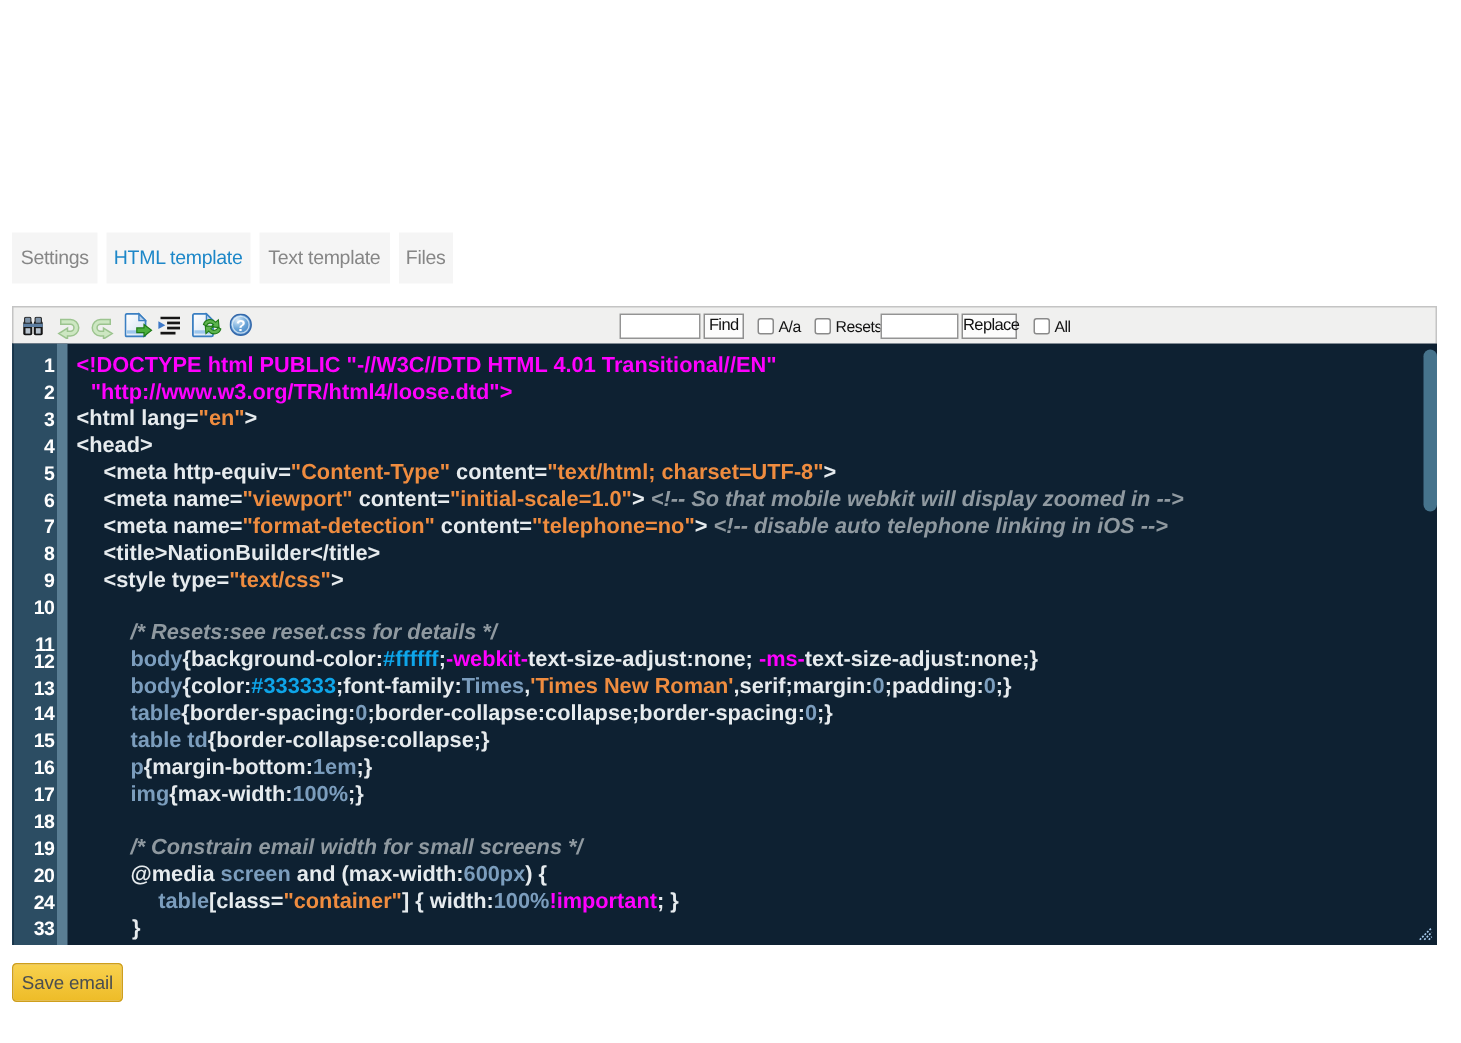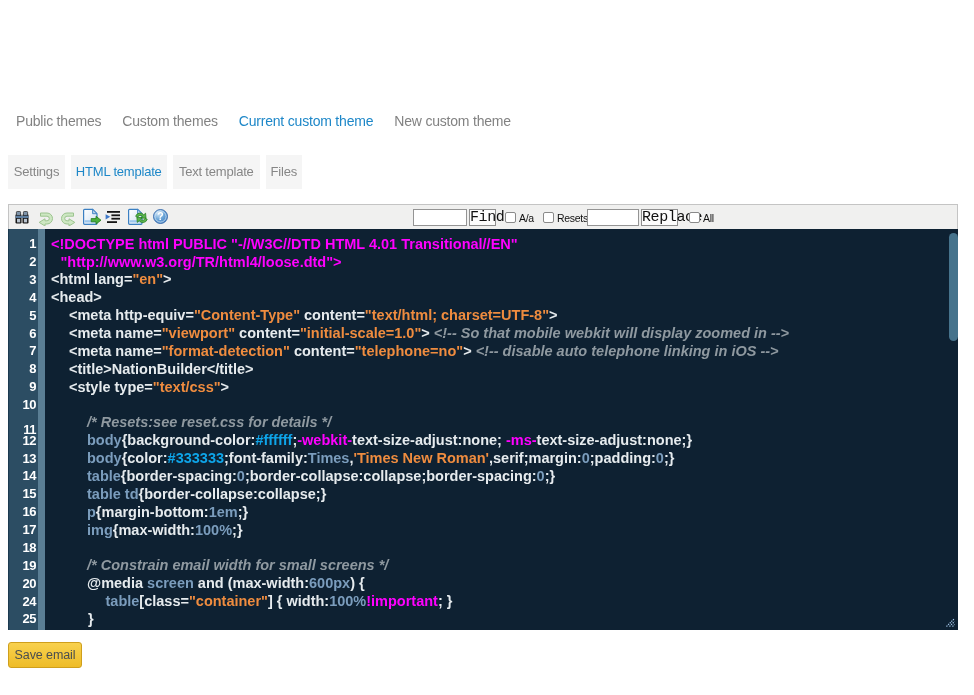--- a/index.html
+++ b/index.html
@@ -20,21 +20,21 @@
 
 .pills { position:absolute; left:8px; top:155px; height:34px; }
 .pills a { position:absolute; top:0; height:34px; background:#f5f5f5; color:#868686; font-size:13px; text-decoration:none; text-align:center; line-height:34px; letter-spacing:-0.2px; }
 .pills a.act { color:#1d87c8; }
 
 
 #editor { position:absolute; left:8px; top:204px; width:950px; height:426px; }
 #toolbar { position:absolute; left:0; top:0; width:950px; height:25px; background:#f0f0ef; border:1px solid #c4c4c4; border-bottom:none; }
 #toolbar .ticon { position:absolute; top:3px; }
 .finput { position:absolute; top:4px; height:17px; background:#fff; border:1px solid #949494; }
-.fbtn { position:absolute; top:4px; height:17px; background:#fcfcfc; border:1px solid #8f8f8f; font-size:15px; color:#111; text-align:center; line-height:15px; letter-spacing:-0.4px;font-family:Liberation Mono, monospace; }
+.fbtn { position:absolute; top:4px; height:17px; background:#fcfcfc; border:1px solid #8f8f8f; font-size:11px; color:#111; text-align:center; line-height:15px; letter-spacing:-0.4px; }
 .fchk { position:absolute; top:7px; width:11px; height:11px; background:#fff; border:1px solid #8a8a8a; border-radius:2px; }
 .flbl { position:absolute; top:7px; font-size:10.5px; color:#111; letter-spacing:-0.3px; }
 
 #code { position:absolute; left:0; top:25px; width:950px; height:401px; background:#0e2132; overflow:hidden; border-left:1px solid #1c3a50; }
 #gutter { position:absolute; left:0; top:0; width:29px; height:401px; background:#2c4d63; }
 #gsep { position:absolute; left:29px; top:0; width:7px; height:401px; background:#5a7e94; }
 .ln { position:absolute; width:27px; text-align:right; font-size:13px; font-weight:bold; color:#ffffff; letter-spacing:-0.5px; line-height:18px; height:18px; }
 .cl { position:absolute; left:42px; white-space:pre; font-size:14.5px; font-weight:bold; color:#e6ebee; letter-spacing:0; line-height:18px; height:18px; }
 .cl i { font-style:italic; color:#8f99a0; font-weight:bold; }
 .m { color:#ff00ff; } 
@@ -44,21 +44,20 @@
 #vthumb { position:absolute; left:940px; top:4px; width:9px; height:108px; background:#46738c; border-radius:5px; }
 
 
 .ybtn { position:absolute; top:642px; height:26px; background:linear-gradient(#f8d14e, #eebc28); border:1px solid #cf9f1c; border-radius:3px; color:#4a4e50; font-size:12.5px; text-align:center; line-height:24px; letter-spacing:-0.1px; }
 </style>
 </head>
 <body>
 <div id="page">
 
 
-<div class="nav2"><a>Public themes</a><a>Custom themes</a><a class="act">Current custom theme</a><a>New custom theme</a></div>
 
 <div class="pills">
 <a style="left:0; width:57px;">Settings</a>
 <a class="act" style="left:62.5px; width:96.5px;">HTML template</a>
 <a style="left:164.5px; width:87.5px;">Text template</a>
 <a style="left:257.5px; width:36.5px;">Files</a>
 </div>
 
 <div id="editor">
   <div id="toolbar">
@@ -167,21 +166,21 @@
 <div class="cl" style="top:273.7px; left:78.0px"><span class="b">p</span>{margin-bottom:<span class="b">1em</span>;}</div>
 <div class="ln" style="top:292.0px">17</div>
 <div class="cl" style="top:291.5px; left:78.0px"><span class="b">img</span>{max-width:<span class="b">100%</span>;}</div>
 <div class="ln" style="top:309.9px">18</div>
 <div class="ln" style="top:327.8px">19</div>
 <div class="cl" style="top:327.3px; left:78.0px"><i>/* Constrain email width for small screens */</i></div>
 <div class="ln" style="top:345.6px">20</div>
 <div class="cl" style="top:345.1px; left:78.0px">@media <span class="b">screen</span> and (max-width:<span class="b">600px</span>) {</div>
 <div class="ln" style="top:363.5px">24</div>
 <div class="cl" style="top:363.0px; left:96.5px"><span class="b">table</span>[class=<span class="o">"container"</span>] { width:<span class="b">100%</span><span class="m">!important</span>; }</div>
-<div class="ln" style="top:381.4px">25</div>
+<div class="ln" style="top:381.4px">33</div>
 <div class="cl" style="top:380.9px; left:79.0px">}</div>
 </div>
     <div id="vthumb"></div>
     <svg style="position:absolute; left:936px; top:388px;" width="10" height="10" viewBox="0 0 10 10">
           <path d="M1.5 9.5 L9.5 1.5 M4.5 9.5 L9.5 4.5 M7.5 9.5 L9.5 7.5" stroke="#a9cdf0" stroke-width="1.1" stroke-dasharray="1.3 1" fill="none"></path>
         </svg>
   </div>
 </div>
 
 <a class="ybtn" style="left:8px; width:74px;">Save email</a>

